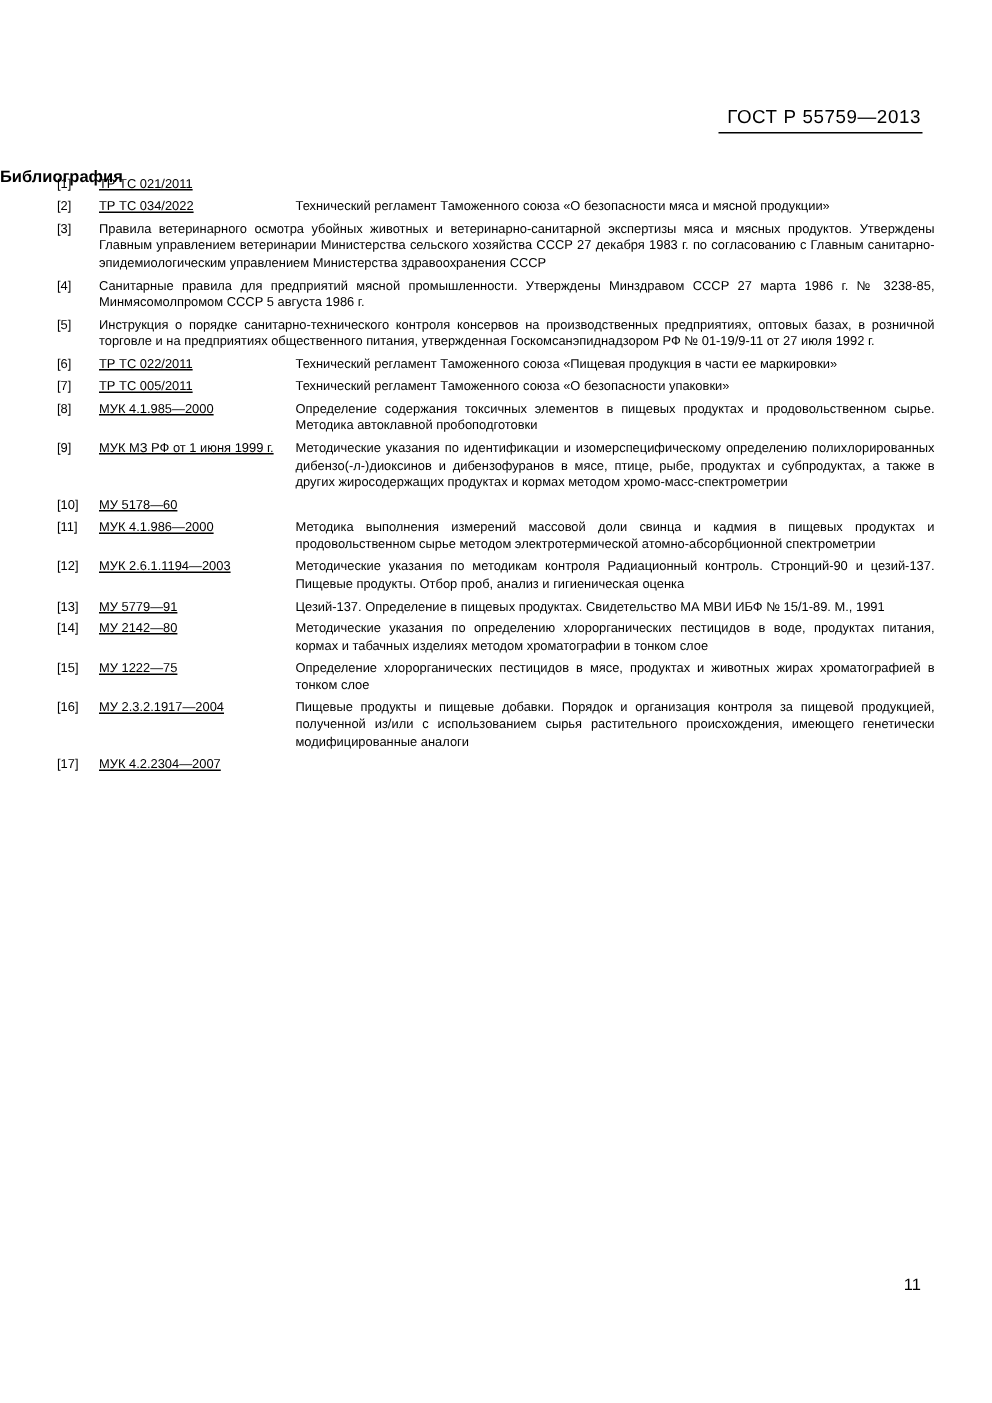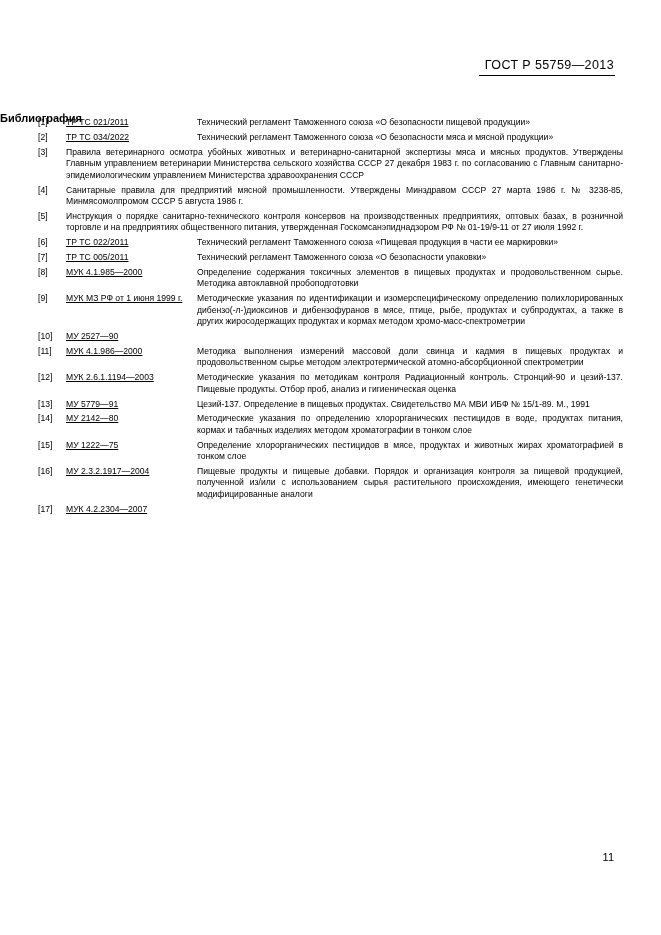--- a/index.html
+++ b/index.html
@@ -16,21 +16,21 @@
     overflow: hidden;
   }
   .page {
     position: relative;
     width: 661px;
     height: 935px;
     box-sizing: border-box;
   }
   .header {
     position: absolute;
-    top: 58px;
+    top: 71px;
     right: 47px;
     font-size: 12.5px;
     letter-spacing: 0.4px;
     white-space: nowrap;
   }
   .header .rule {
     position: absolute;
     left: -6px;
     right: -1px;
     bottom: -4px;
@@ -96,21 +96,20 @@
     <span>ГОСТ Р 55759—2013</span>
     <span class="rule"></span>
   </div>
 
   <div class="title">Библиография</div>
 
   <div class="reflist">
       <div class="ref">
         <div class="num">[1]</div>
         <div class="code">ТР ТС 021/2011</div>
-        <div class="desc">Технический регламент Таможенного союза «О безопасности пищевой продукции»</div>
       </div>
       <div class="ref">
         <div class="num">[2]</div>
         <div class="code">ТР ТС 034/2022</div>
         <div class="desc">Технический регламент Таможенного союза «О безопасности мяса и мясной продукции»</div>
       </div>
       <div class="ref full">
         <div class="num">[3]</div>
         <div class="wide">Правила ветеринарного осмотра убойных животных и ветеринарно-санитарной экспертизы мяса и мясных продуктов. Утверждены Главным управлением ветеринарии Министерства сельского хозяйства СССР 27 декабря 1983 г. по согласованию с Главным санитарно-эпидемиологическим управлением Министерства здравоохранения СССР</div>
       </div>
@@ -137,21 +136,21 @@
         <div class="code">МУК 4.1.985—2000</div>
         <div class="desc">Определение содержания токсичных элементов в пищевых продуктах и продовольственном сырье. Методика автоклавной пробоподготовки</div>
       </div>
       <div class="ref">
         <div class="num">[9]</div>
         <div class="code">МУК МЗ РФ от 1 июня 1999 г.</div>
         <div class="desc">Методические указания по идентификации и изомерспецифическому определению полихлорированных дибензо(-л-)диоксинов и дибензофуранов в мясе, птице, рыбе, продуктах и субпродуктах, а также в других жиросодержащих продуктах и кормах методом хромо-масс-спектрометрии</div>
       </div>
       <div class="ref">
         <div class="num">[10]</div>
-        <div class="code">МУ 2527—90</div>
+        <div class="code">МУ 5178—60</div>
       </div>
       <div class="ref">
         <div class="num">[11]</div>
         <div class="code">МУК 4.1.986—2000</div>
         <div class="desc">Методика выполнения измерений массовой доли свинца и кадмия в пищевых продуктах и продовольственном сырье методом электротермической атомно-абсорбционной спектрометрии</div>
       </div>
       <div class="ref">
         <div class="num">[12]</div>
         <div class="code">МУК 2.6.1.1194—2003</div>
         <div class="desc">Методические указания по методикам контроля Радиационный контроль. Стронций-90 и цезий-137. Пищевые продукты. Отбор проб, анализ и гигиеническая оценка</div>

